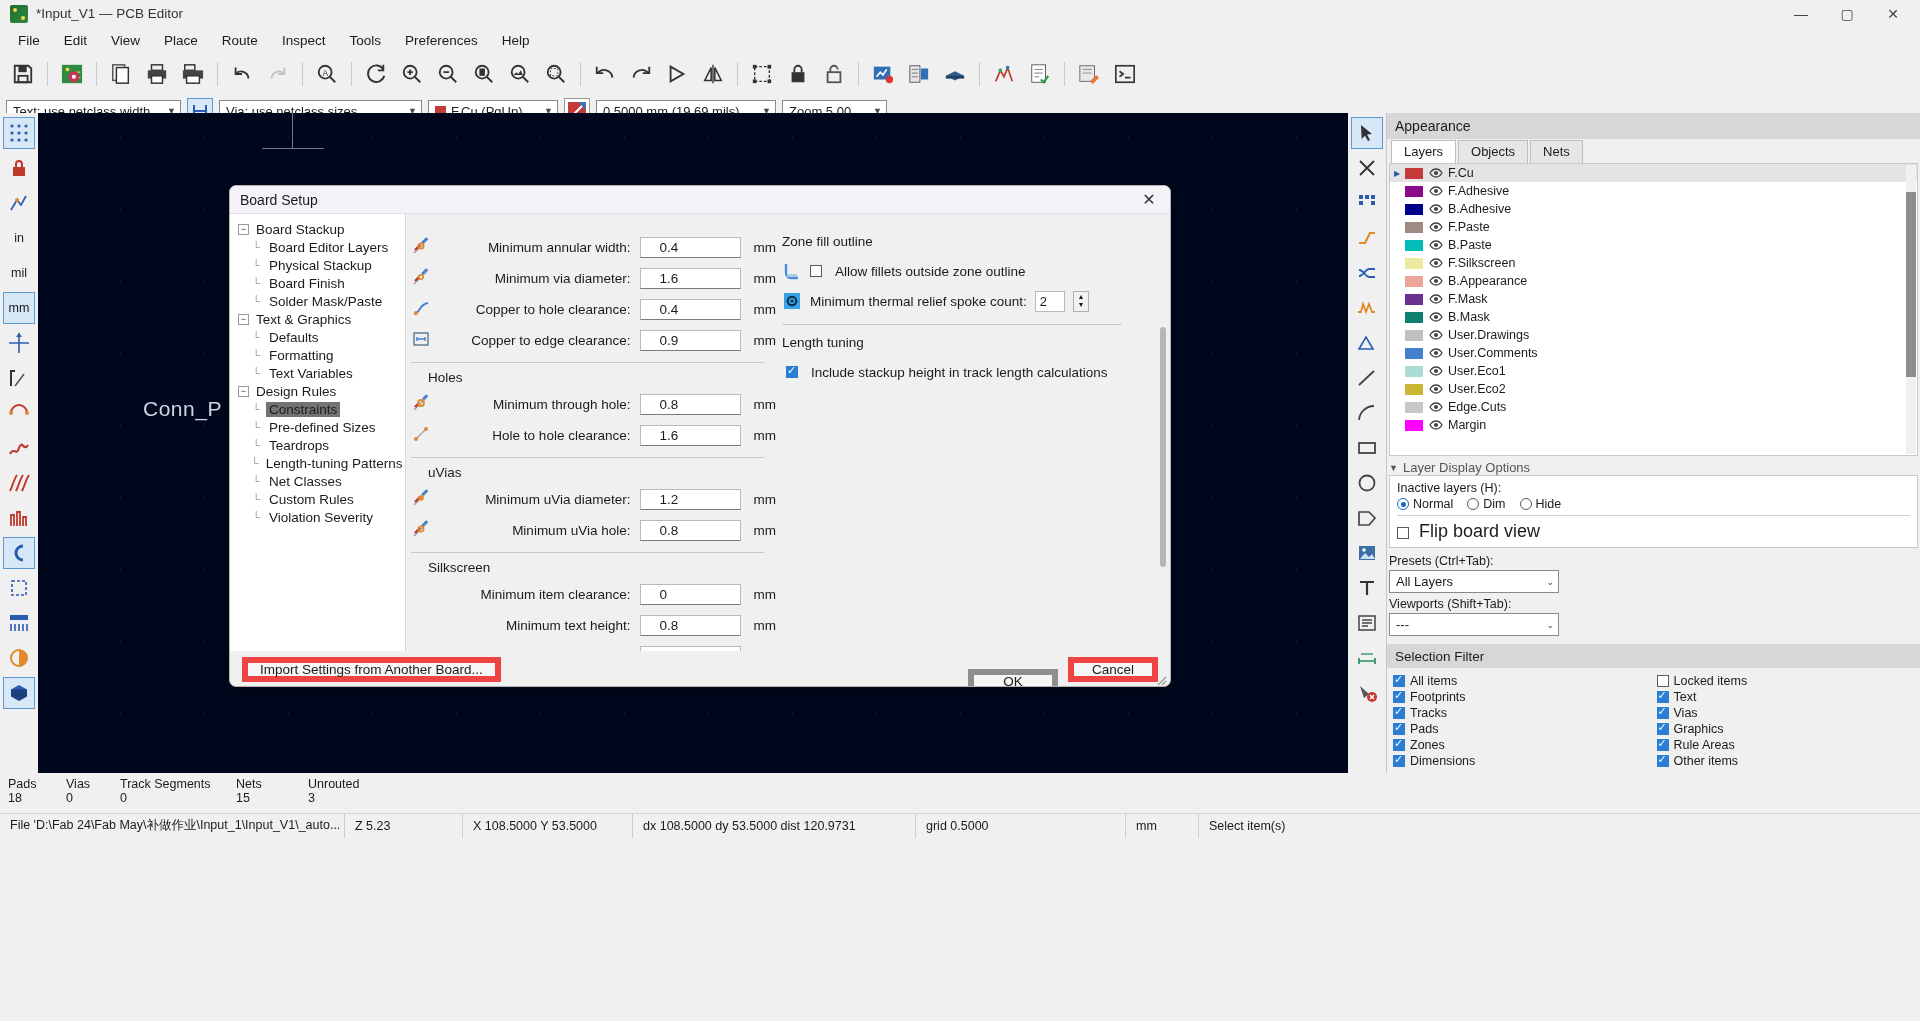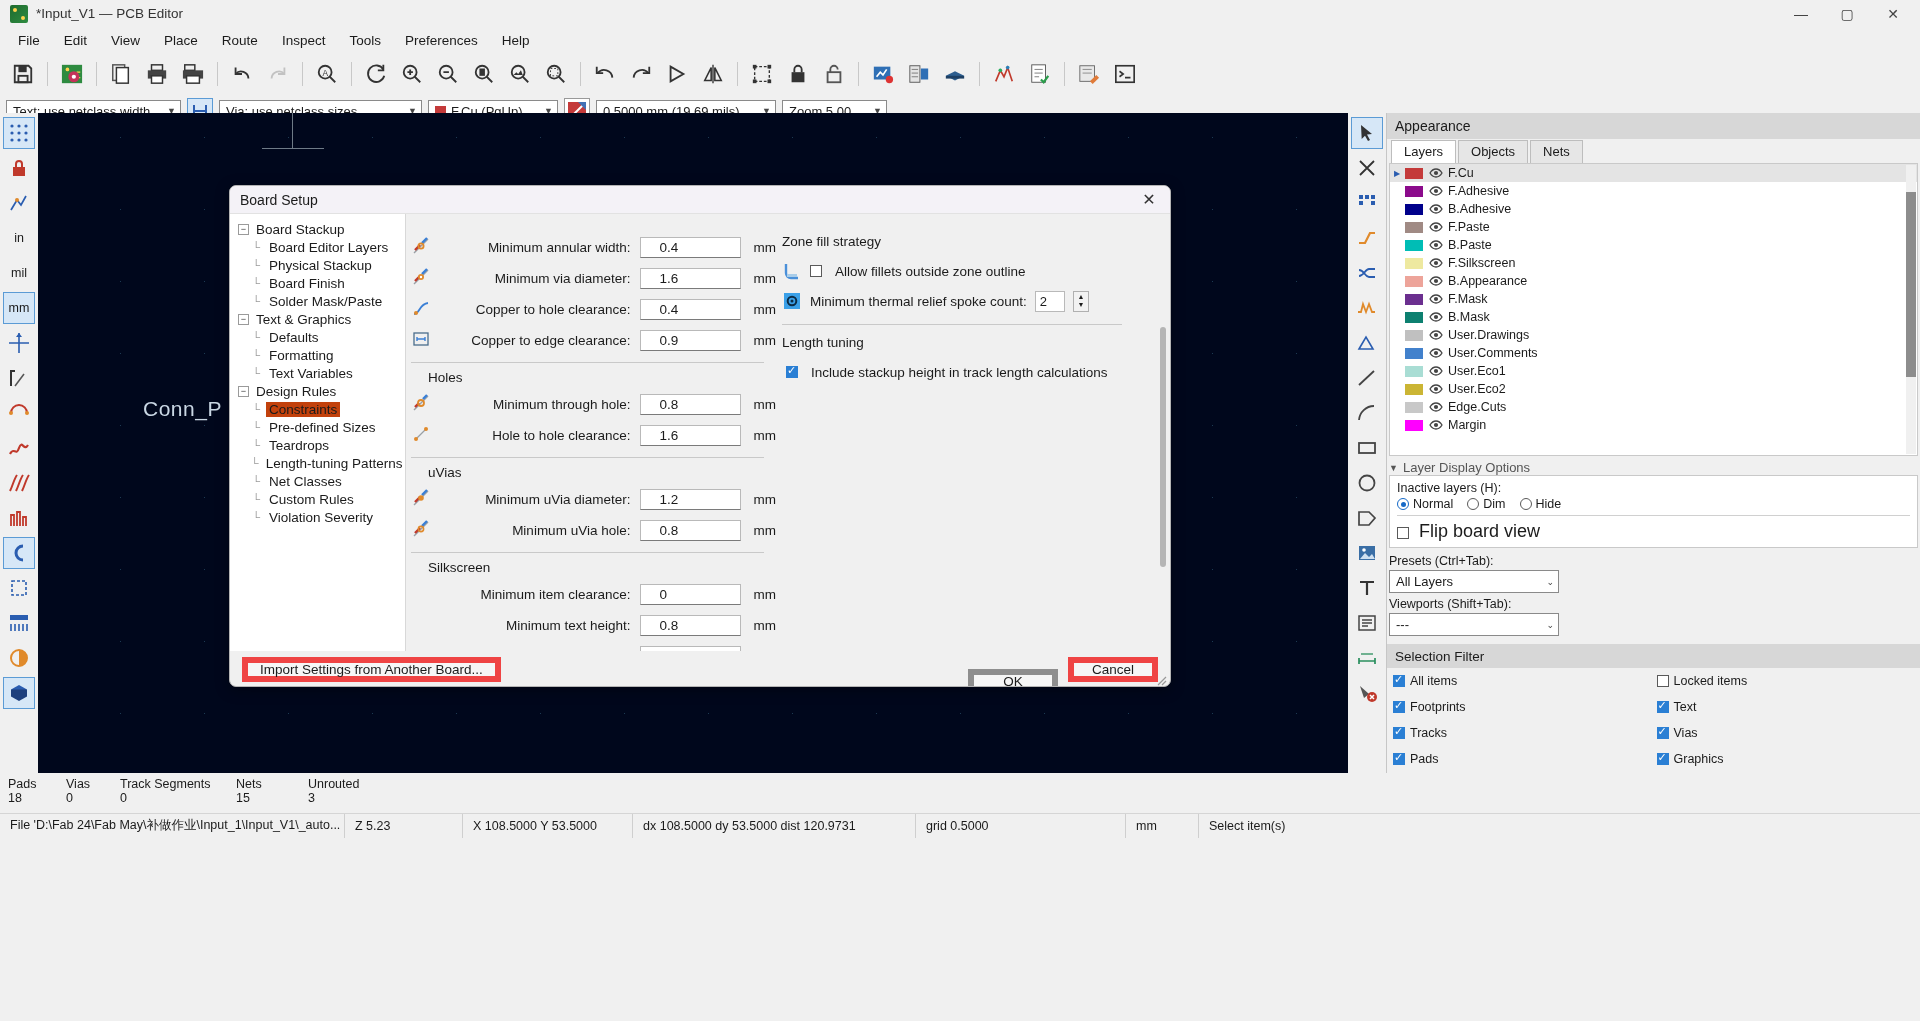--- a/index.html
+++ b/index.html
@@ -91,21 +91,21 @@
                   border-radius:50%; background:#1569c7; }
   .cbx { width:12px; height:12px; border:1.5px solid #5a5a5a; display:inline-block; margin-right:5px;
          vertical-align:-2px; background:#fff; position:relative; }
   .cbx.on { background:#2a7fd4; border-color:#2a7fd4; }
   .cbx.on::after { content:"✓"; position:absolute; left:0px; top:-3px; color:#fff; font-size:11px; }
   .flip-row { font-size:18px; padding-top:5px; }
   .presets { margin:6px 2px 0; font-size:12.5px; }
   .presets .pl { margin:4px 0 2px; }
   .sel-filter-title { height:24px; background:#d7d7d7; display:flex; align-items:center; padding-left:8px;
                       font-size:13.5px; margin:8px 0 0; }
-  .sfgrid { display:grid; grid-template-columns:1fr 1fr; gap:12px 6px; padding:6px 6px 0 6px; font-size:12.5px; }
+  .sfgrid { display:grid; grid-template-columns:1fr 1fr; gap:2px 6px; padding:6px 6px 0 6px; font-size:12.5px; }
 
   
   .statusgrid { position:absolute; left:0; top:773px; width:1920px; height:40px; background:#f0f0f0;
                 display:flex; padding-left:8px; }
   .sg { display:flex; flex-direction:column; font-size:12.5px; padding-top:4px; }
   .sg .h { color:#1b1b1b; }
   .sg .v { color:#1b1b1b; }
   .statusbar { position:absolute; left:0; top:813px; width:1920px; height:24px; background:#f0f0f0;
                display:flex; align-items:center; font-size:12.5px; border-top:1px solid #d5d5d5; }
   .sb { padding:0 10px; border-right:1px solid #cfcfcf; height:24px; display:flex; align-items:center; white-space:nowrap; }
@@ -118,21 +118,21 @@
   .dlg-close { margin-left:auto; font-size:16px; color:#333; width:22px; height:22px;
                display:flex; align-items:center; justify-content:center; }
   .dlg-body { display:flex; height:437px; }
   .tree { width:176px; background:#fff; border-right:1px solid #d8d8d8; padding:6px 0 0 8px; font-size:13.5px; }
   .tnode { display:flex; align-items:center; height:18px; }
   .tbox { width:11px; height:11px; border:1px solid #9a9a9a; background:#fff; font-size:9px;
           display:flex; align-items:center; justify-content:center; margin-right:4px; line-height:1; color:#333; }
   .tdash { width:11px; margin-right:4px; color:#9a9a9a; font-size:11px; text-align:center; }
   .tlabel { white-space:nowrap; padding:0 3px; }
   .tchild { padding-left:13px; }
-  .tlabel.selected { background:#c2410c; }
+  .tlabel.selected { background:#737373; }
 
   .panel { flex:1; background:#f0f0f0; display:flex; position:relative; overflow:hidden; }
   .col-left { width:370px; padding:18px 0 0 0; position:relative; }
   .grp { font-size:13.5px; padding:3px 0 4px 22px; }
   .frow { display:flex; align-items:center; height:31px; }
   .ficon { width:30px; text-align:center; flex:none; }
   .flabel { width:245px; text-align:right; padding-right:10px; font-size:13.5px; white-space:nowrap; }
   .finput { width:113px; height:21px; border:1px solid #b9b9b9; border-bottom:1px solid #7a7a7a; background:#fff;
             font-size:13.5px; padding:1px 18px; display:flex; align-items:center; }
   .finput.focus { border-bottom:2px solid #1569c7; }
@@ -1200,21 +1200,21 @@
             <span class="funit">mm</span>
           </div>
           <div class="frow">
             <span class="ficon"></span>
             <span class="flabel">Minimum text thickness:</span>
             <span class="finput focus">0.08</span>
             <span class="funit">mm</span>
           </div>
         </div>
       <div class="col-right">
-        <div class="zhdr">Zone fill strategy</div>
+        <div class="zhdr">Zone fill outline</div>
         <div class="zrow">
           <span class="zico">
             <svg width="18" height="18" viewBox="0 0 18 18">
                 <path d="M3 2v9a5 5 0 0 0 5 5h7" fill="none" stroke="#4a90d9" stroke-width="2.4"></path>
                 <path d="M4 12h10v3H4z" fill="#a9cde9"></path>
               </svg>
           </span>
           <span class="cbx"></span>
           <span>Allow fillets outside zone outline</span>
         </div>

